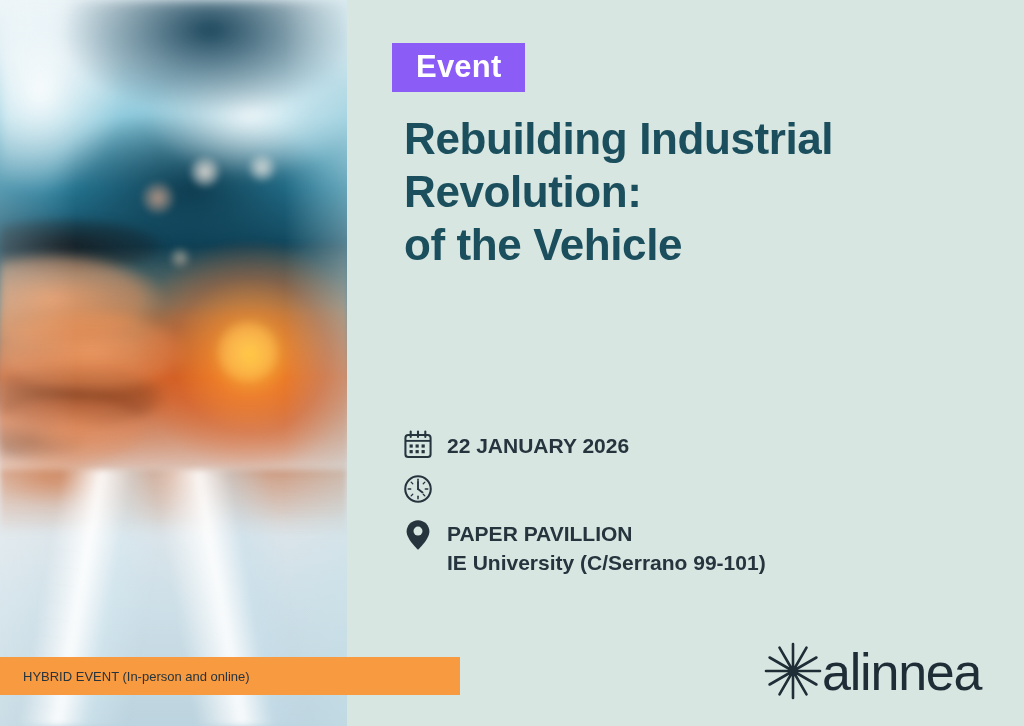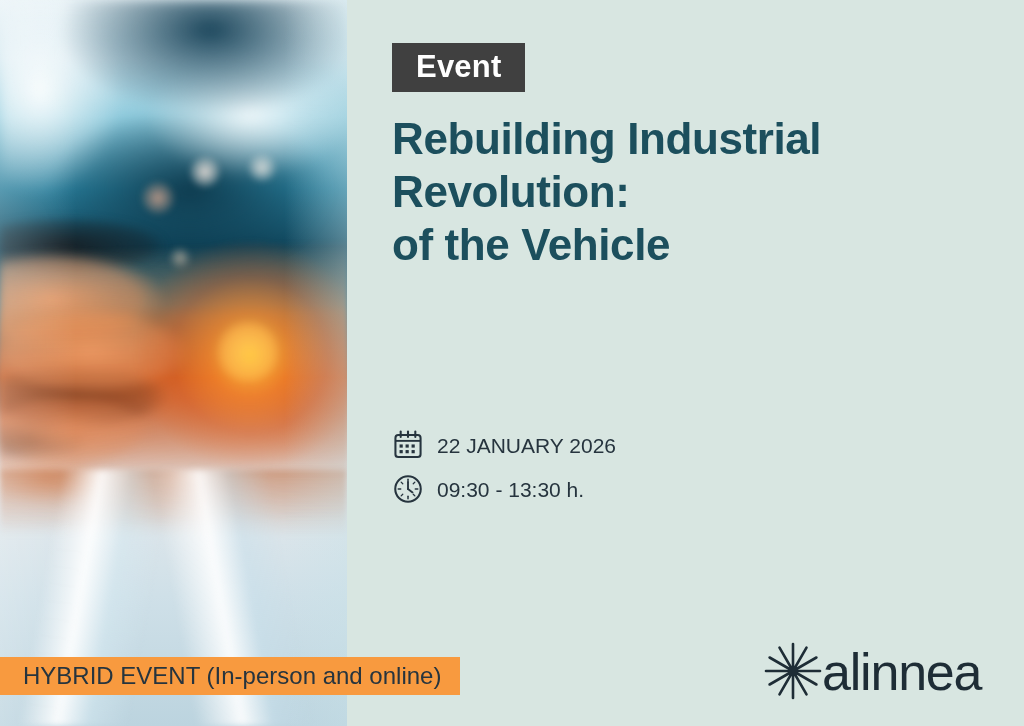--- a/index.html
+++ b/index.html
@@ -115,48 +115,49 @@
     top: 0;
     width: 677px;
     height: 726px;
     background: #D8E6E1;
   }
 
   .badge {
     position: absolute;
     left: 45px;
     top: 43px;
-    background: #404040;
+    background: #8b5cf6;
     color: #ffffff;
     font-size: 31px;
     font-weight: bold;
     letter-spacing: 0.2px;
     padding: 8px 24px 10px 24px;
     line-height: 1;
   }
 
   .title {
     position: absolute;
     left: 45px;
     top: 112px;
     width: 610px;
     color: #1C4F5D;
     font-size: 44px;
     font-weight: bold;
     line-height: 1.21;
     letter-spacing: -0.4px;
   }
-  .title-line { display: block; white-space: nowrap; }
+  .title-line { display: block; white-space: nowrap; margin-left: 12px; }
 
   
   .details {
     position: absolute;
-    left: 44px;
+    left: 54px;
     top: 428px;
     width: 600px;
+    font-weight: bold;
   }
   .detail-row {
     display: flex;
     align-items: flex-start;
     margin-bottom: 10px;
   }
   .detail-icon {
     flex: 0 0 34px;
     width: 34px;
     height: 34px;
@@ -182,21 +183,21 @@
     width: 460px;
     height: 38px;
     background: #F89A3F;
     display: flex;
     align-items: center;
     box-sizing: border-box;
     padding-left: 23px;
   }
   .hybrid-banner span {
     color: #26343E;
-    font-size: 24px;
+    font-size: 13px;
     line-height: 1;
   }
 
   
   .logo {
     position: absolute;
     left: 762px;
     top: 640px;
     display: flex;
     align-items: flex-end;
@@ -274,25 +275,34 @@
             <line x1="5.6" y1="16" x2="8.2" y2="16" stroke="#26343E" stroke-width="1.6" stroke-linecap="round"></line>
             <line x1="23.8" y1="16" x2="26.4" y2="16" stroke="#26343E" stroke-width="1.6" stroke-linecap="round"></line>
             <line x1="8.7" y1="8.7" x2="10.4" y2="10.4" stroke="#26343E" stroke-width="1.4" stroke-linecap="round"></line>
             <line x1="21.6" y1="21.6" x2="23.3" y2="23.3" stroke="#26343E" stroke-width="1.4" stroke-linecap="round"></line>
             <line x1="23.3" y1="8.7" x2="21.6" y2="10.4" stroke="#26343E" stroke-width="1.4" stroke-linecap="round"></line>
             <line x1="10.4" y1="21.6" x2="8.7" y2="23.3" stroke="#26343E" stroke-width="1.4" stroke-linecap="round"></line>
             <line x1="16" y1="16" x2="16" y2="8.8" stroke="#26343E" stroke-width="2" stroke-linecap="round"></line>
             <line x1="16" y1="16" x2="20.8" y2="19.6" stroke="#26343E" stroke-width="2" stroke-linecap="round"></line>
           </svg>
         </span>
+      </div>
+
+      <div class="detail-row row-location">
+        <span class="detail-icon">
+          <svg width="26" height="32" viewBox="0 0 26 32" fill="none" xmlns="http://www.w3.org/2000/svg">
+            <path d="M13 1.2C6.6 1.2 1.6 6.2 1.6 12.5C1.6 20.2 13 30.8 13 30.8C13 30.8 24.4 20.2 24.4 12.5C24.4 6.2 19.4 1.2 13 1.2Z" fill="#26343E"></path>
+            <circle cx="13" cy="12.1" r="4.5" fill="#D8E6E1"></circle>
+          </svg>
+        </span>
         <span class="detail-text">
-          <span class="line">09:30 - 13:30 h.</span>
+          <span class="line">PAPER PAVILLION</span>
+          <span class="line">IE University (C/Serrano 99-101)</span>
         </span>
       </div>
-
 
     </div>
   </div>
 
   <div class="hybrid-banner">
     <span>HYBRID EVENT (In-person and online)</span>
   </div>
 
   <div class="logo">
     <span class="logo-mark">

